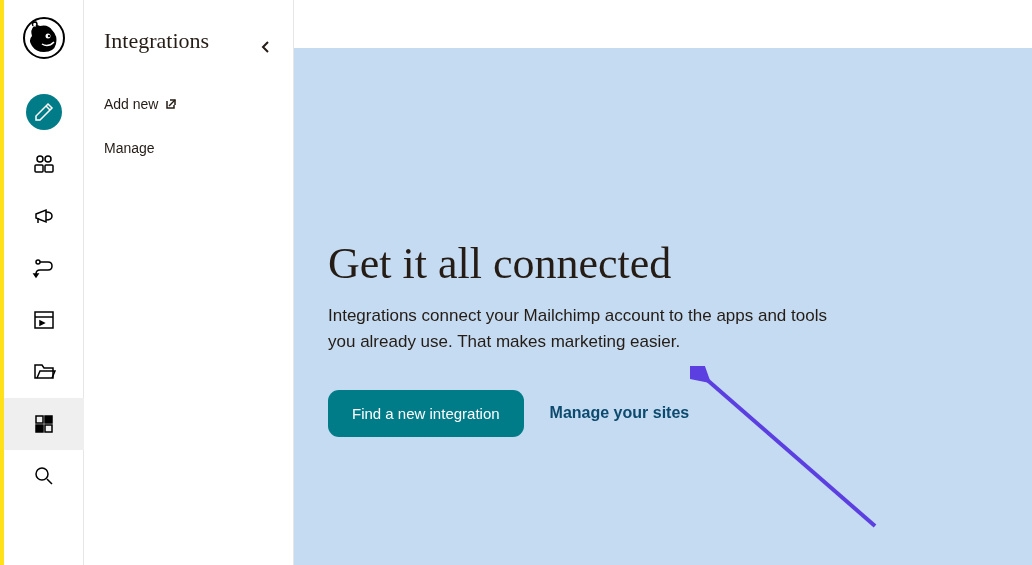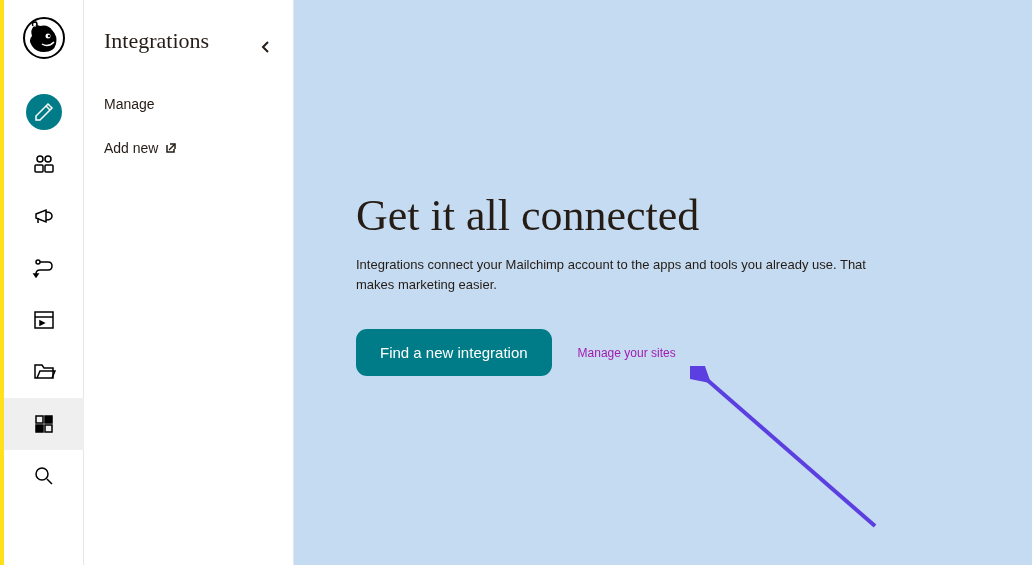--- a/index.html
+++ b/index.html
@@ -99,31 +99,32 @@
     .ext-icon {
       width: 12px;
       height: 12px;
       stroke: #241c15;
       stroke-width: 1.5;
       fill: none;
     }
     .main {
       flex: 1;
       background: #c5dbf2;
-      padding: 190px 60px 0 62px;
+      padding: 190px 60px 0 34px;
+      margin-top: 48px;
     }
     .main-title {
       font-family: Georgia, "Times New Roman", serif;
       font-size: 44px;
       color: #241c15;
       margin-bottom: 14px;
       font-weight: 400;
     }
     .main-desc {
-      font-size: 13px;
+      font-size: 17px;
       color: #241c15;
       line-height: 1.55;
       margin-bottom: 34px;
       max-width: 520px;
     }
     .actions {
       display: flex;
       align-items: center;
       gap: 26px;
     }
@@ -131,23 +132,23 @@
       background: #007c89;
       color: #fff;
       border: none;
       padding: 15px 24px;
       font-size: 15px;
       font-weight: 500;
       cursor: pointer;
       border-radius: 11px;
     }
     .link-btn {
-      color: #a21caf;
-      font-size: 12px;
-      font-weight: 400;
+      color: #0c4a6e;
+      font-size: 16px;
+      font-weight: 700;
       text-decoration: none;
       cursor: pointer;
     }
     .annotation-arrow {
       position: absolute;
       left: 690px;
       top: 366px;
       pointer-events: none;
     }
   </style>
@@ -235,29 +236,29 @@
 </div>
 
 <div class="sub-nav">
   <div class="sub-nav-header">
     <div class="sub-nav-title">Integrations</div>
     <svg class="chevron" viewBox="0 0 14 14">
       <path d="M9 2 L4 7 L9 12"></path>
     </svg>
   </div>
   <div class="sub-nav-item">
-    <span>Manage</span>
-  </div>
-  <div class="sub-nav-item">
     <span>Add new</span>
     <svg class="ext-icon" viewBox="0 0 12 12">
       <path d="M3 3 L3 10 L10 10 L10 7"></path>
       <path d="M6 2 L11 2 L11 7"></path>
       <path d="M11 2 L5 8"></path>
     </svg>
+  </div>
+  <div class="sub-nav-item">
+    <span>Manage</span>
   </div>
 </div>
 
 <div class="main">
   <h1 class="main-title">Get it all connected</h1>
   <p class="main-desc">Integrations connect your Mailchimp account to the apps and tools you already use. That makes marketing easier.</p>
   <div class="actions">
     <button class="primary-btn">Find a new integration</button>
     <a class="link-btn">Manage your sites</a>
   </div>

